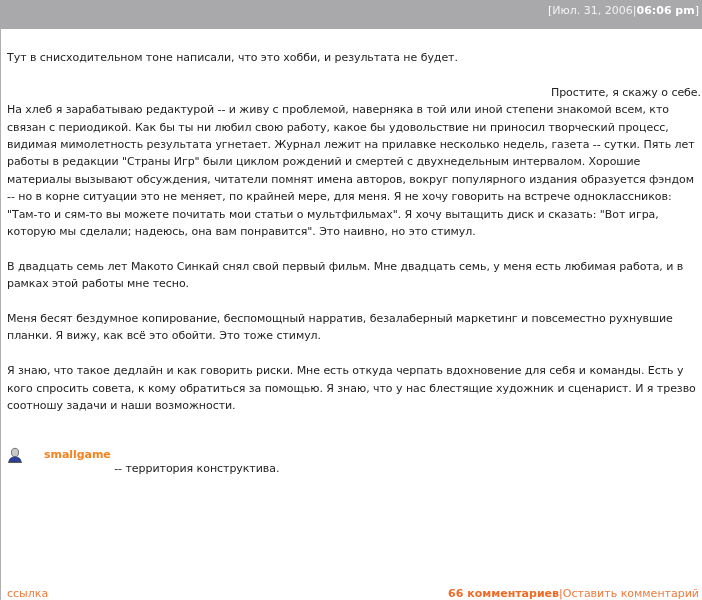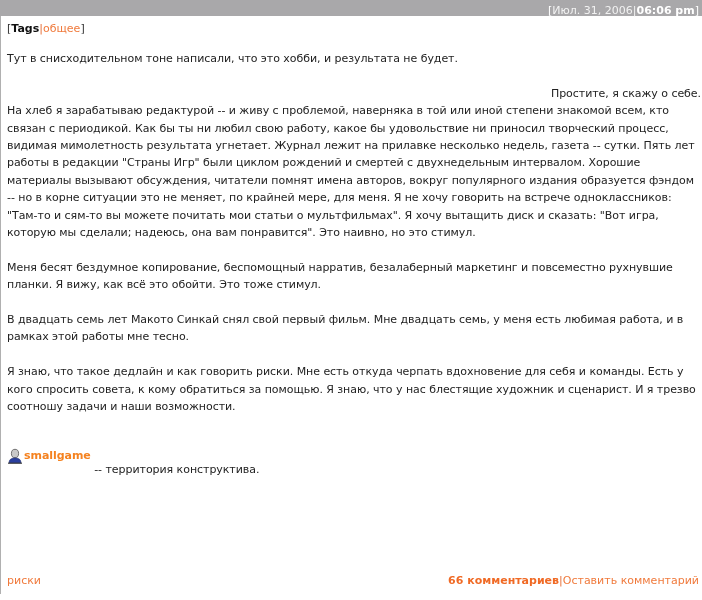--- a/index.html
+++ b/index.html
@@ -13,21 +13,21 @@
       overflow: hidden;
       position: relative;
       font-family: "DejaVu Sans", sans-serif;
     }
     .post {
       width: 702px;
       height: 600px;
       position: relative;
     }
     .post-header {
-      height: 16px;
+      height: 29px;
       background: #a9a8aa;
       color: #ffffff;
       font-size: 11px;
       line-height: 22px;
       text-align: right;
       padding-right: 3px;
       box-sizing: border-box;
     }
     .post-header .date { color: #f2f2f2; }
     .post-header .sep { color: #f2f2f2; }
@@ -68,20 +68,21 @@
       display: inline-block;
       width: 16px;
       height: 16px;
       margin-right: 1px;
       vertical-align: middle;
     }
     .username {
       color: #f5821f;
       font-weight: bold;
       text-decoration: none;
+      margin-left: 20px;
     }
     .footer {
       position: absolute;
       left: 6px;
       right: 3px;
       bottom: 6px;
       font-size: 11px;
       line-height: 14px;
       display: flex;
       justify-content: space-between;
@@ -99,44 +100,41 @@
   </style>
 </head>
 <body>
 
 <div class="post">
   <div class="post-header">
     <span>[</span><span class="date">Июл. 31, 2006</span><span class="sep">|</span><span class="time">06:06 pm</span><span>]</span>
   </div>
 
   <div class="post-body">
-    <div class="tags">
-      <span class="bracket">[</span><span class="tags-label">Tags</span><span class="pipe">|</span><a href="#" class="tag-link">общее</a><span class="bracket">]</span>
-    </div>
 
     <div class="entry">
       <p>Тут в снисходительном тоне написали, что это хобби, и результата не будет.</p>
       <p class="tight">Простите, я скажу о себе.</p>
       <p>На хлеб я зарабатываю редактурой -- и живу с проблемой, наверняка в той или иной степени знакомой всем, кто связан с периодикой. Как бы ты ни любил свою работу, какое бы удовольствие ни приносил творческий процесс, видимая мимолетность результата угнетает. Журнал лежит на прилавке несколько недель, газета -- сутки. Пять лет работы в редакции "Страны Игр" были циклом рождений и смертей с двухнедельным интервалом. Хорошие материалы вызывают обсуждения, читатели помнят имена авторов, вокруг популярного издания образуется фэндом -- но в корне ситуации это не меняет, по крайней мере, для меня. Я не хочу говорить на встрече одноклассников: "Там-то и сям-то вы можете почитать мои статьи о мультфильмах". Я хочу вытащить диск и сказать: "Вот игра, которую мы сделали; надеюсь, она вам понравится". Это наивно, но это стимул.</p>
+      <p>В двадцать семь лет Макото Синкай снял свой первый фильм. Мне двадцать семь, у меня есть любимая работа, и в рамках этой работы мне тесно.</p>
       <p>Меня бесят бездумное копирование, беспомощный нарратив, безалаберный маркетинг и повсеместно рухнувшие планки. Я вижу, как всё это обойти. Это тоже стимул.</p>
-      <p>В двадцать семь лет Макото Синкай снял свой первый фильм. Мне двадцать семь, у меня есть любимая работа, и в рамках этой работы мне тесно.</p>
       <p>Я знаю, что такое дедлайн и как говорить риски. Мне есть откуда черпать вдохновение для себя и команды. Есть у кого спросить совета, к кому обратиться за помощью. Я знаю, что у нас блестящие художник и сценарист. И я трезво соотношу задачи и наши возможности.</p>
       <div class="signature">
         <span class="user-icon">
           <svg width="16" height="16" viewBox="0 0 16 16">
             <ellipse cx="8" cy="5.5" rx="3.6" ry="4.2" fill="#c9c9c9" stroke="#555" stroke-width="0.8"></ellipse>
             <path d="M2 15 Q2 10 8 10 Q14 10 14 15 Z" fill="#2a3f9e" stroke="#1b2a6b" stroke-width="0.6"></path>
             <rect x="1" y="14.6" width="14" height="1.2" fill="#444"></rect>
           </svg>
         </span>
         <a href="#" class="username">smallgame</a>
         <span style="white-space:pre;margin-top:28px;"> -- территория конструктива.</span>
       </div>
     </div>
 
     <div class="footer">
-      <a href="#">риски</a>
+      <a href="#">ссылка</a>
       <span>
         <a href="#" class="comments-count">66 комментариев</a><span class="pipe">|</span><a href="#">Оставить комментарий</a>
       </span>
     </div>
   </div>
 </div>
 
 </body></html>

